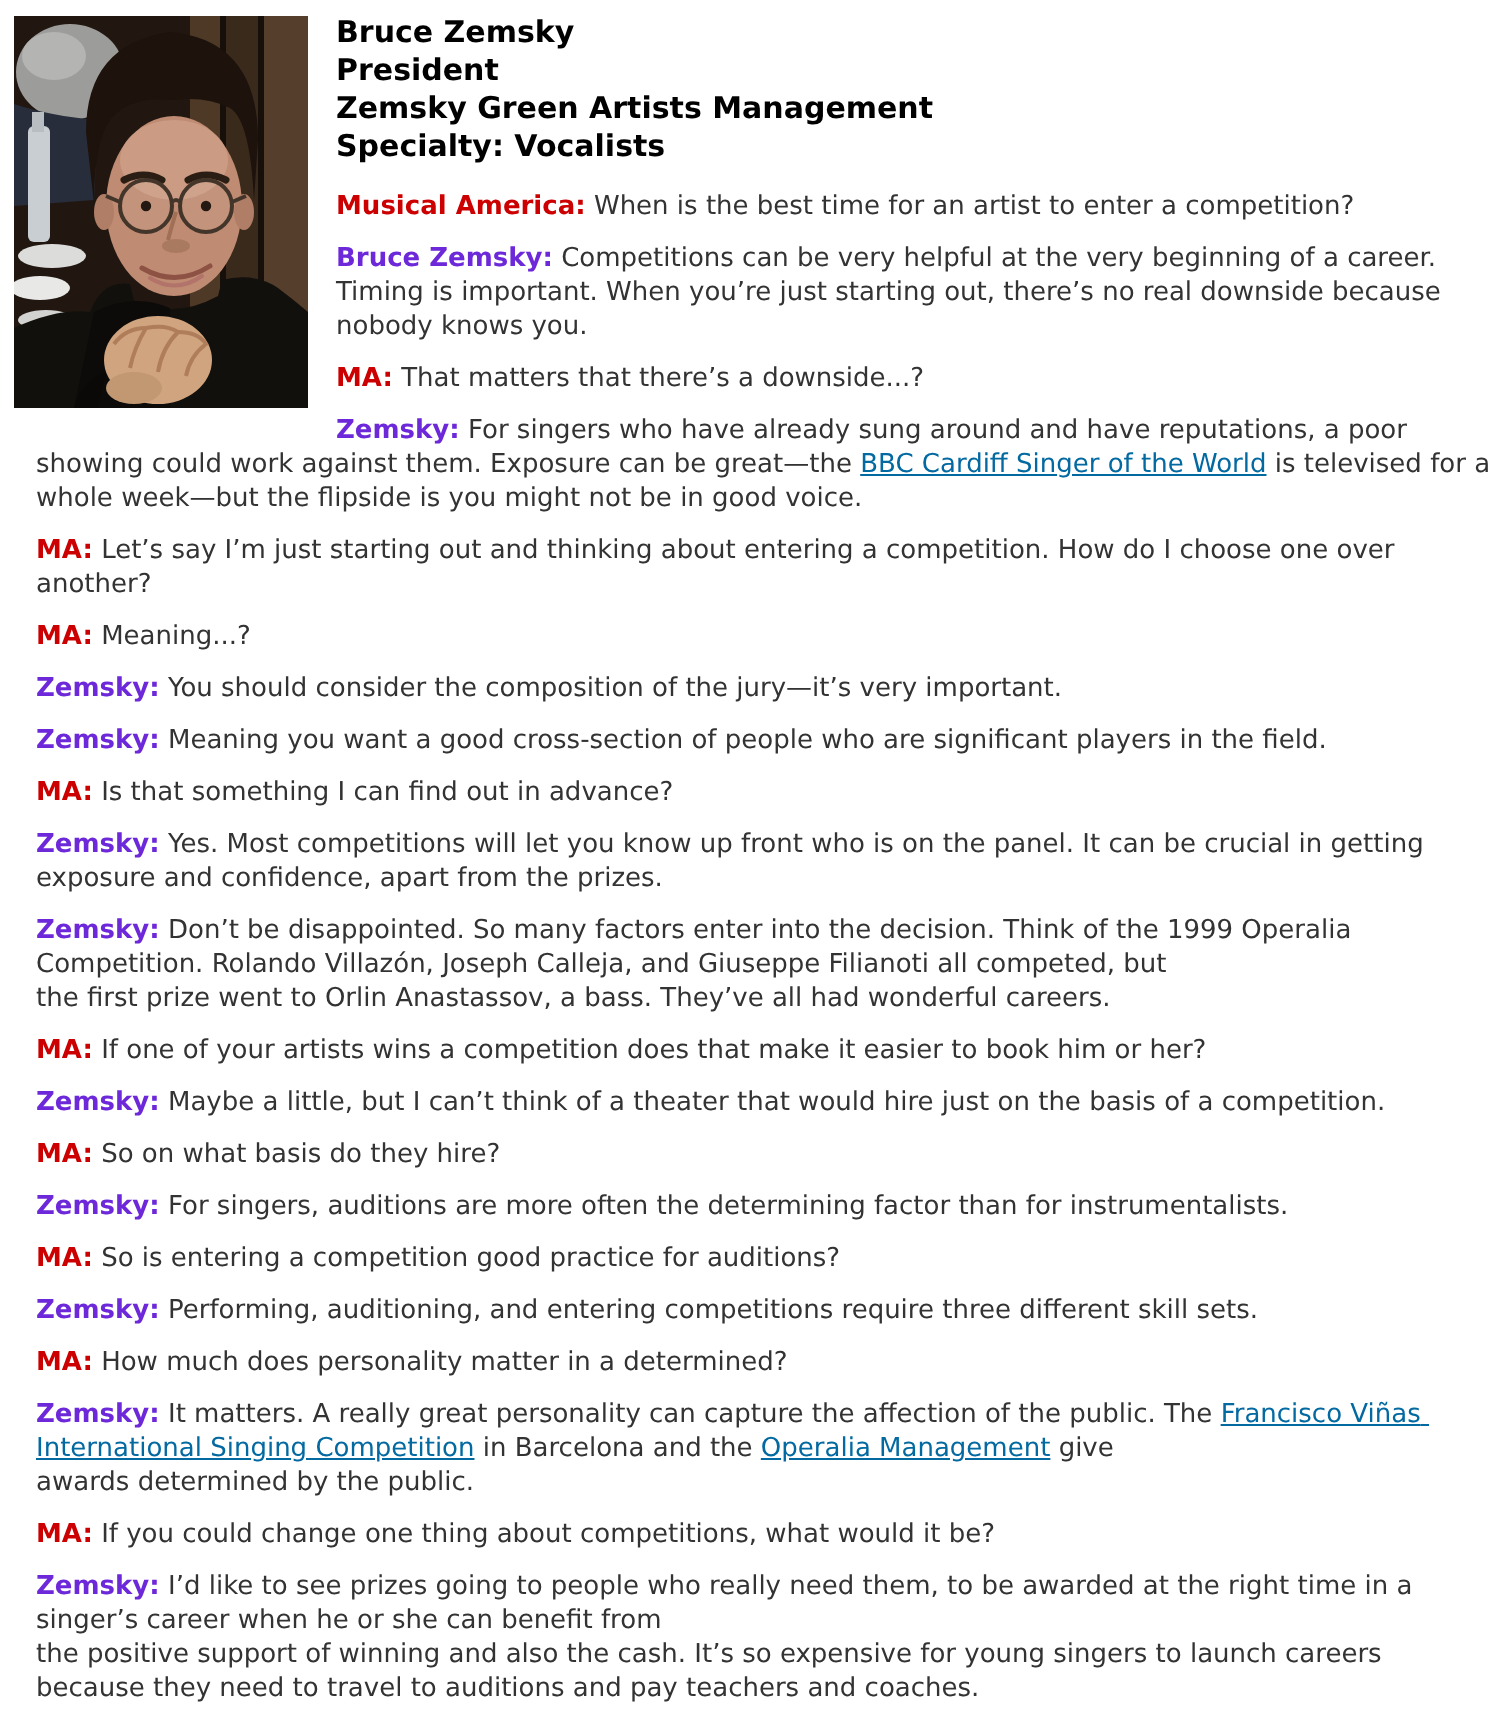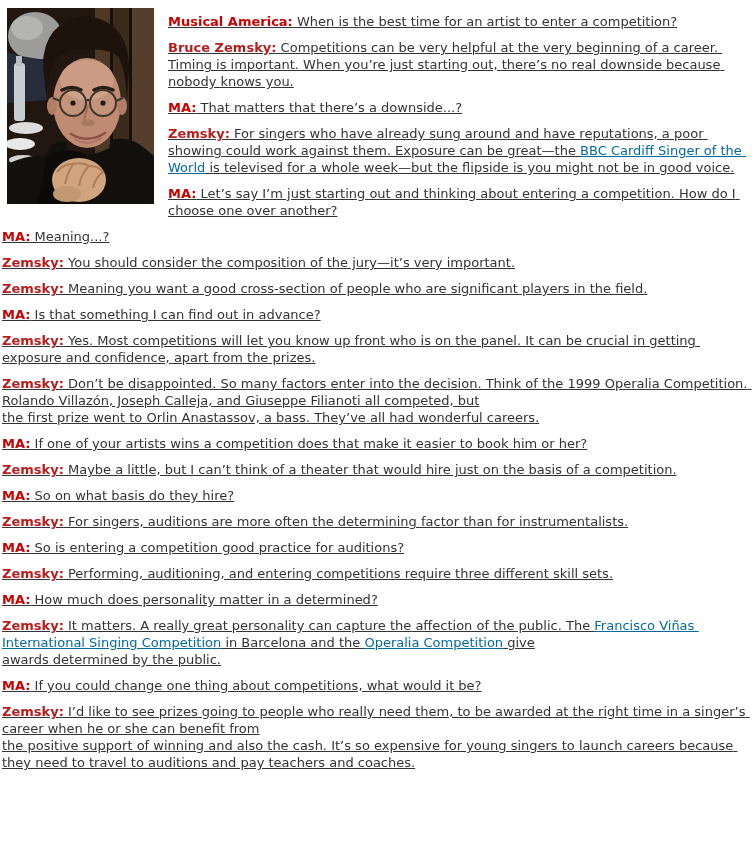--- a/index.html
+++ b/index.html
@@ -23,25 +23,24 @@
   }
   .photo svg{display:block;}
   .header{
     font-weight:bold;
     font-size:15px;
     line-height:19px;
     color:#000000;
     margin:3px 0 12px 0;
   }
   p.qa{
-    margin:9px 0 0 0;
+    margin:9px 0 0 16px;
     white-space:pre-wrap;
-    text-decoration:underline;
   }
-  p.qa .lab{font-weight:bold;color:#b91c1c;}
+  p.qa .lab{font-weight:bold;color:#6d28d9;}
   p.qa .lab.red{color:#cc0000;}
   a.doc-link{color:#0369a1;text-decoration:underline;cursor:pointer;}
   .clear{clear:both;}
 </style>
 </head>
 <body>
 
 <div class="page">
 
   <div class="photo">
@@ -97,20 +96,26 @@
       <ellipse cx="72" cy="172" rx="27" ry="22" fill="#d0a47e"></ellipse>
       <path d="M50,164 Q56,156 66,156 Q60,166 58,176" stroke="#b07d5a" stroke-width="2" fill="none"></path>
       <path d="M66,156 Q76,154 82,158 Q74,166 72,178" stroke="#b07d5a" stroke-width="2" fill="none"></path>
       <path d="M82,158 Q92,158 96,164 Q88,170 86,180" stroke="#b07d5a" stroke-width="2" fill="none"></path>
       <ellipse cx="60" cy="186" rx="14" ry="8" fill="#c29873"></ellipse>
 
       <path d="M30,196 Q34,182 46,178 L42,196 Z" fill="#0b0908"></path>
     </svg>
   </div>
 
+  <div class="header">
+    <div>Bruce Zemsky</div>
+    <div>President</div>
+    <div>Zemsky Green Artists Management</div>
+    <div>Specialty: Vocalists</div>
+  </div>
 
   <div id="qa-container">
       <p class="qa"><strong class="lab red">Musical America:</strong><span> When is the best time for an artist to enter a competition?</span></p>
       <p class="qa"><strong class="lab">Bruce Zemsky:</strong><span> Competitions can be very helpful at the very beginning of a career. Timing is important. When you’re just starting out, there’s no real downside because nobody knows you.</span></p>
       <p class="qa"><strong class="lab red">MA:</strong><span> That matters that there’s a downside...?</span></p>
       <p class="qa"><strong class="lab">Zemsky:</strong><span> For singers who have already sung around and have reputations, a poor showing could work against them. Exposure can be great—the </span><a class="doc-link" href="#">BBC Cardiff Singer of the World</a><span> is televised for a whole week—but the flipside is you might not be in good voice.</span></p>
       <p class="qa"><strong class="lab red">MA:</strong><span> Let’s say I’m just starting out and thinking about entering a competition. How do I choose one over another?</span></p>
       <p class="qa"><strong class="lab red">MA:</strong><span> Meaning...?</span></p>
       <p class="qa"><strong class="lab">Zemsky:</strong><span> You should consider the composition of the jury—it’s very important.</span></p>
       <p class="qa"><strong class="lab">Zemsky:</strong><span> Meaning you want a good cross-section of people who are significant players in the field.</span></p>
@@ -118,21 +123,21 @@
       <p class="qa"><strong class="lab">Zemsky:</strong><span> Yes. Most competitions will let you know up front who is on the panel. It can be crucial in getting exposure and confidence, apart from the prizes.</span></p>
       <p class="qa"><strong class="lab">Zemsky:</strong><span> Don’t be disappointed. So many factors enter into the decision. Think of the 1999 Operalia Competition. Rolando Villazón, Joseph Calleja, and Giuseppe Filianoti all competed, but
 the first prize went to Orlin Anastassov, a bass. They’ve all had wonderful careers.</span></p>
       <p class="qa"><strong class="lab red">MA:</strong><span> If one of your artists wins a competition does that make it easier to book him or her?</span></p>
       <p class="qa"><strong class="lab">Zemsky:</strong><span> Maybe a little, but I can’t think of a theater that would hire just on the basis of a competition.</span></p>
       <p class="qa"><strong class="lab red">MA:</strong><span> So on what basis do they hire?</span></p>
       <p class="qa"><strong class="lab">Zemsky:</strong><span> For singers, auditions are more often the determining factor than for instrumentalists.</span></p>
       <p class="qa"><strong class="lab red">MA:</strong><span> So is entering a competition good practice for auditions?</span></p>
       <p class="qa"><strong class="lab">Zemsky:</strong><span> Performing, auditioning, and entering competitions require three different skill sets.</span></p>
       <p class="qa"><strong class="lab red">MA:</strong><span> How much does personality matter in a determined?</span></p>
-      <p class="qa"><strong class="lab">Zemsky:</strong><span> It matters. A really great personality can capture the affection of the public. The </span><a class="doc-link" href="#">Francisco Viñas International Singing Competition</a><span> in Barcelona and the </span><a class="doc-link" href="#">Operalia Competition</a><span> give
+      <p class="qa"><strong class="lab">Zemsky:</strong><span> It matters. A really great personality can capture the affection of the public. The </span><a class="doc-link" href="#">Francisco Viñas International Singing Competition</a><span> in Barcelona and the </span><a class="doc-link" href="#">Operalia Management</a><span> give
 awards determined by the public.</span></p>
       <p class="qa"><strong class="lab red">MA:</strong><span> If you could change one thing about competitions, what would it be?</span></p>
       <p class="qa"><strong class="lab">Zemsky:</strong><span> I’d like to see prizes going to people who really need them, to be awarded at the right time in a singer’s career when he or she can benefit from
 the positive support of winning and also the cash. It’s so expensive for young singers to launch careers because they need to travel to auditions and pay teachers and coaches.</span></p>
     </div>
 
   <div class="clear"></div>
 </div>
 
 </body></html>

